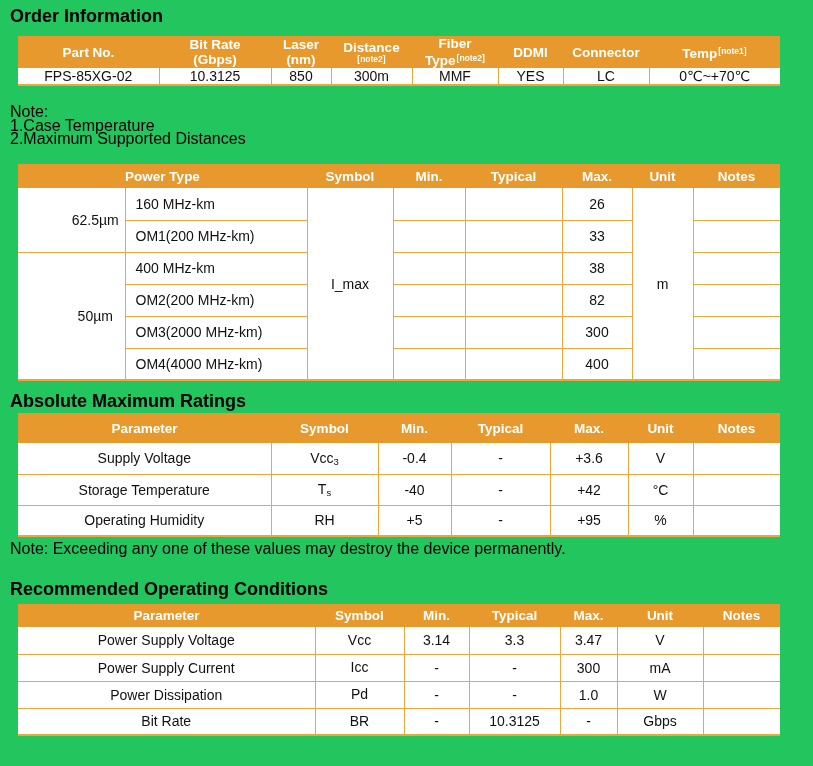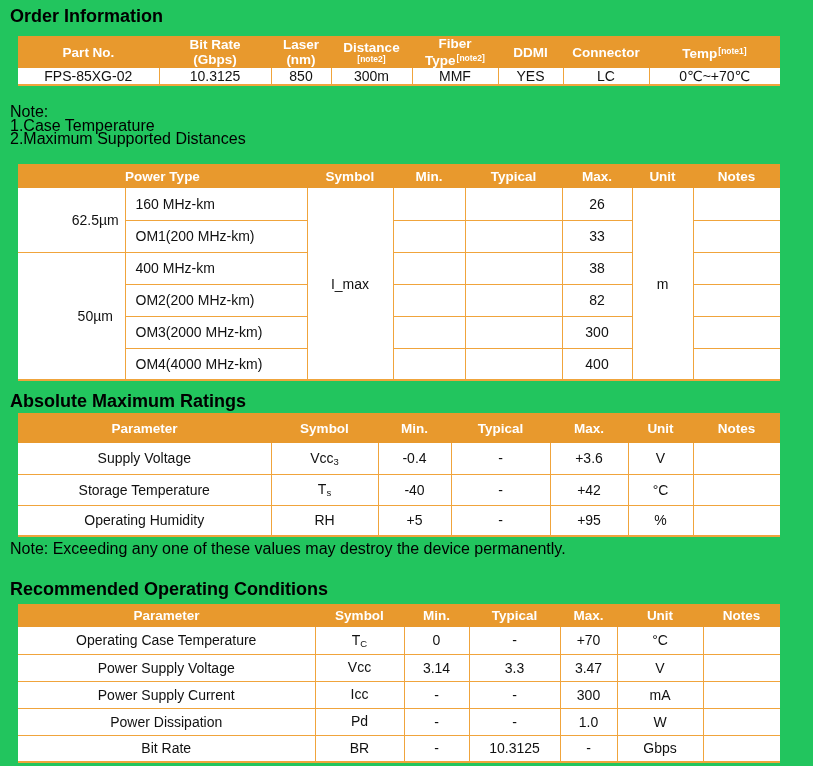--- a/index.html
+++ b/index.html
@@ -294,29 +294,20 @@
         <th>Symbol</th>
         <th>Min.</th>
         <th>Typical</th>
         <th>Max.</th>
         <th>Unit</th>
         <th>Notes</th>
       </tr>
     </thead>
     <tbody>
       <tr>
-        <td>Operating Case Temperature</td>
-        <td><span>T</span><span class="sb">C</span></td>
-        <td>0</td>
-        <td>-</td>
-        <td>+70</td>
-        <td>°C</td>
-        <td></td>
-      </tr>
-      <tr>
         <td>Power Supply Voltage</td>
         <td><span>Vcc</span><span class="sb"></span></td>
         <td>3.14</td>
         <td>3.3</td>
         <td>3.47</td>
         <td>V</td>
         <td></td>
       </tr>
       <tr>
         <td>Power Supply Current</td>

